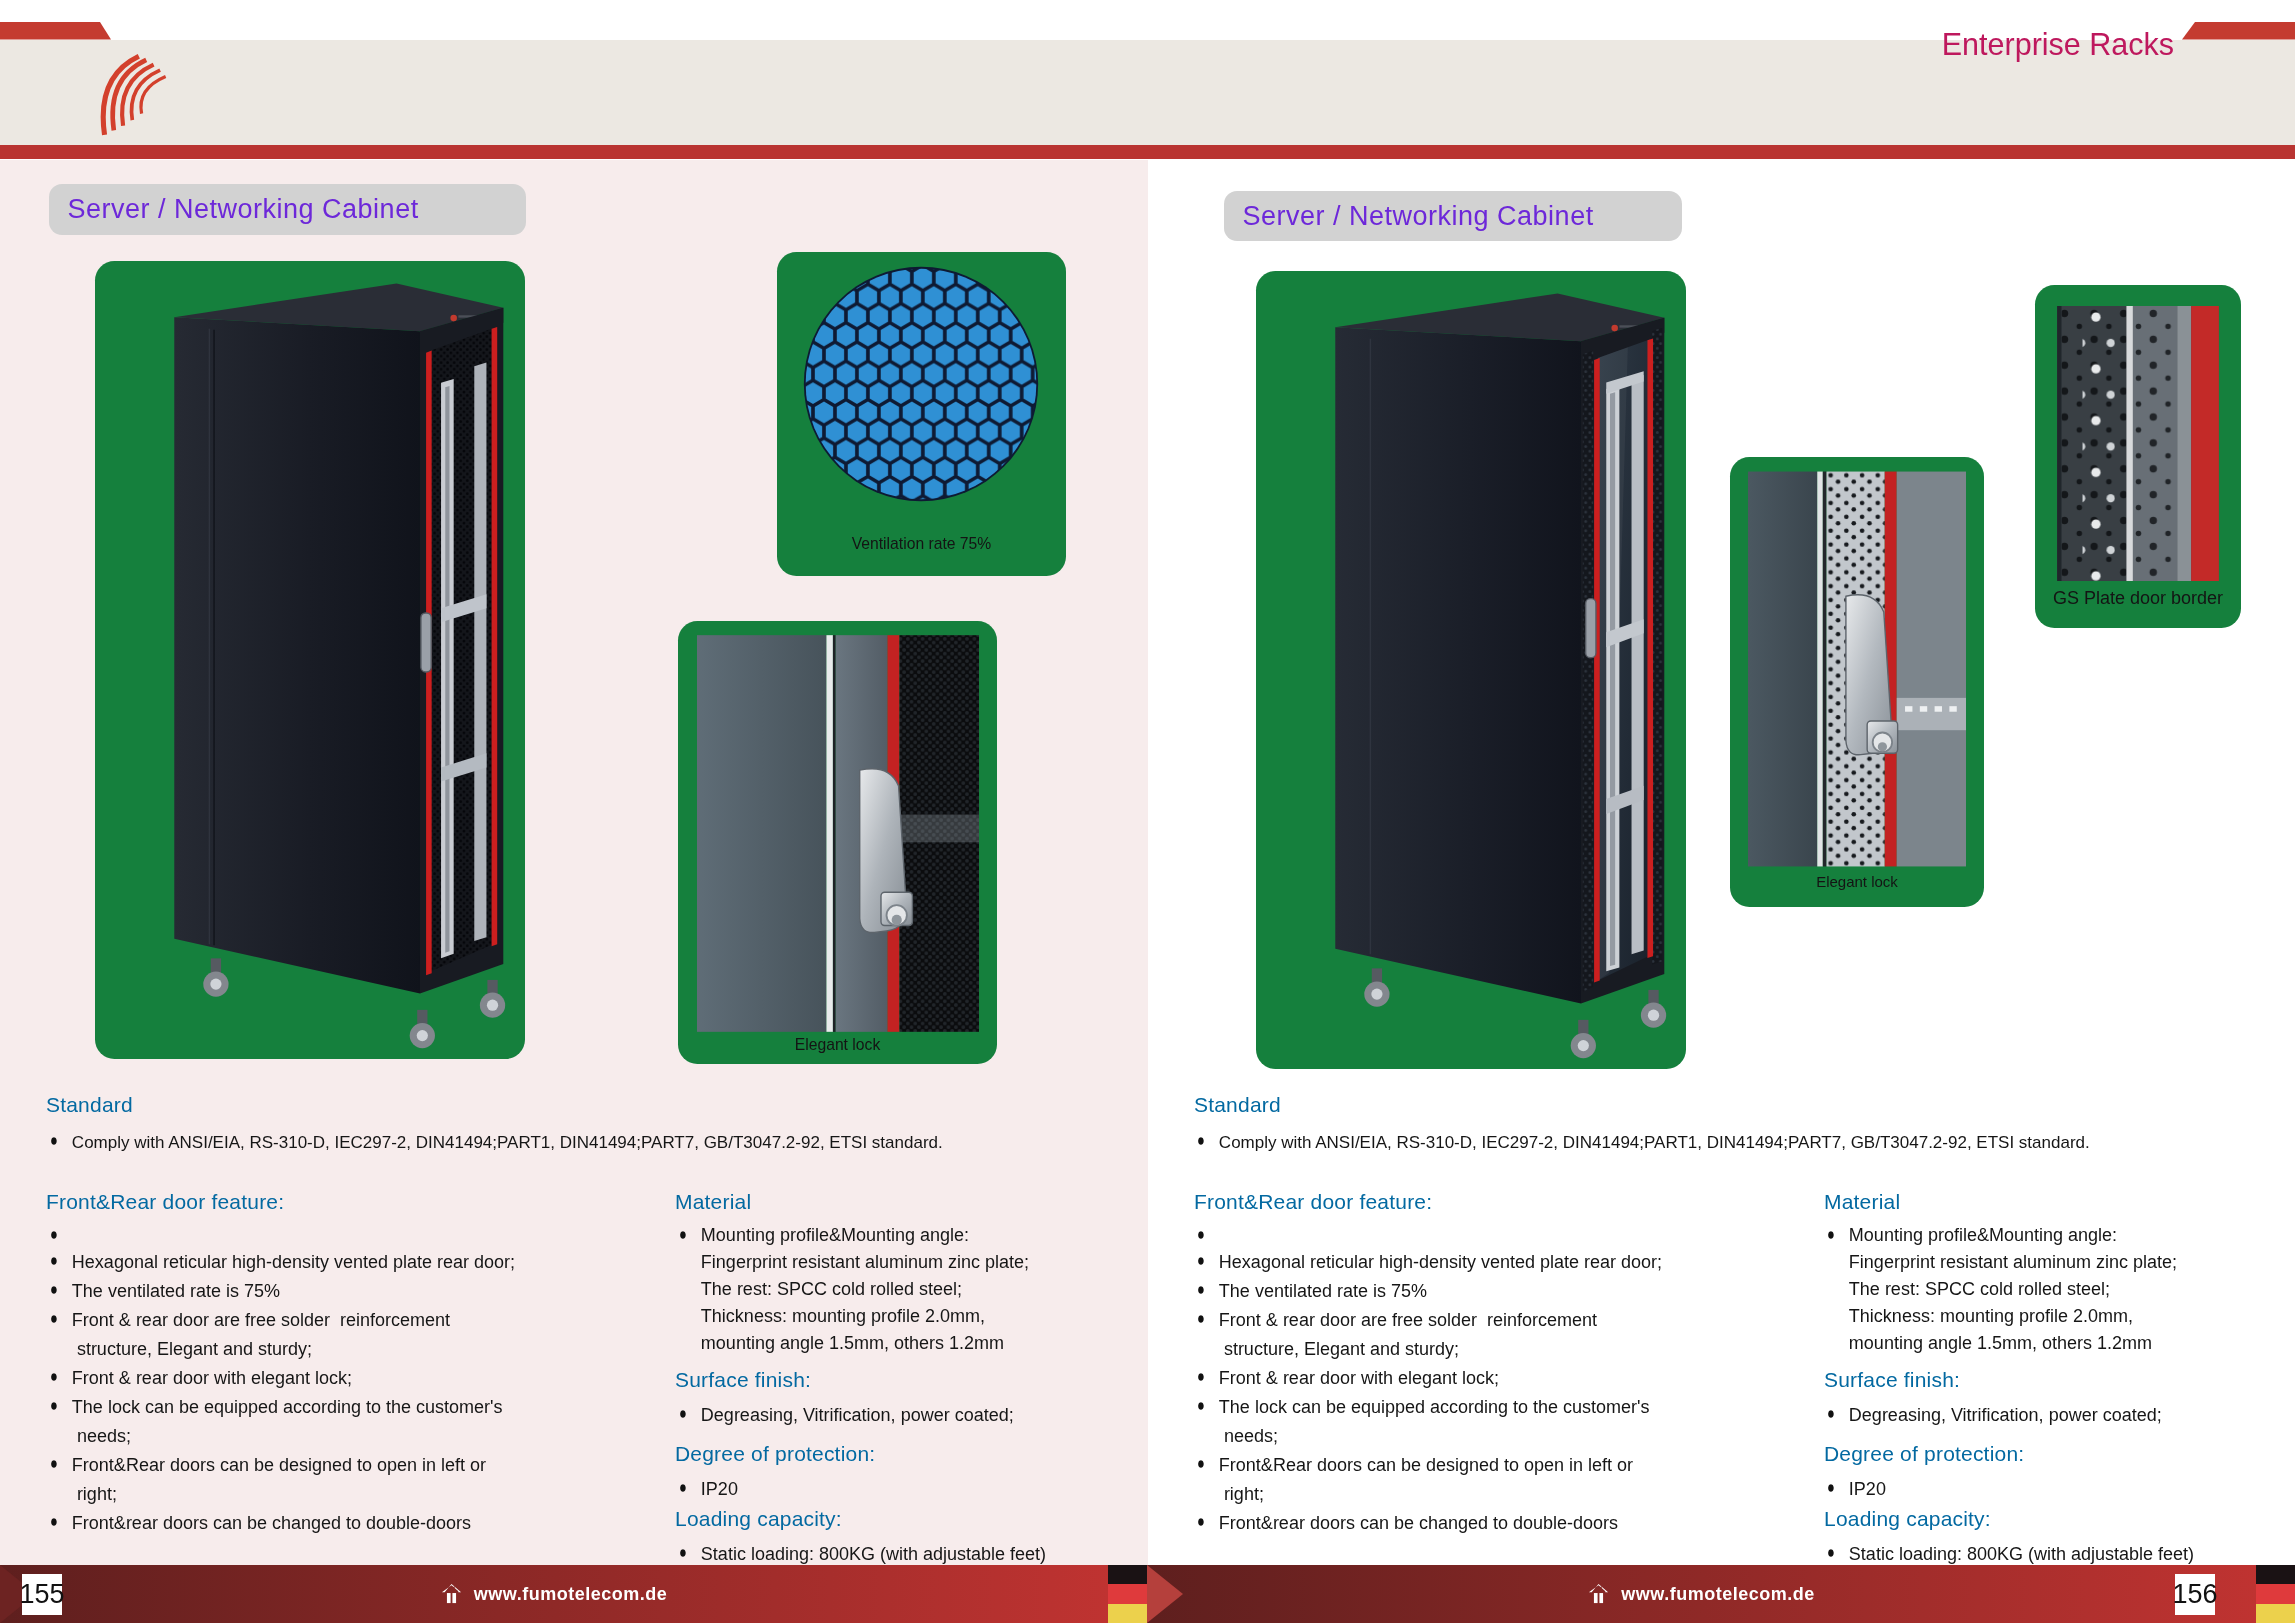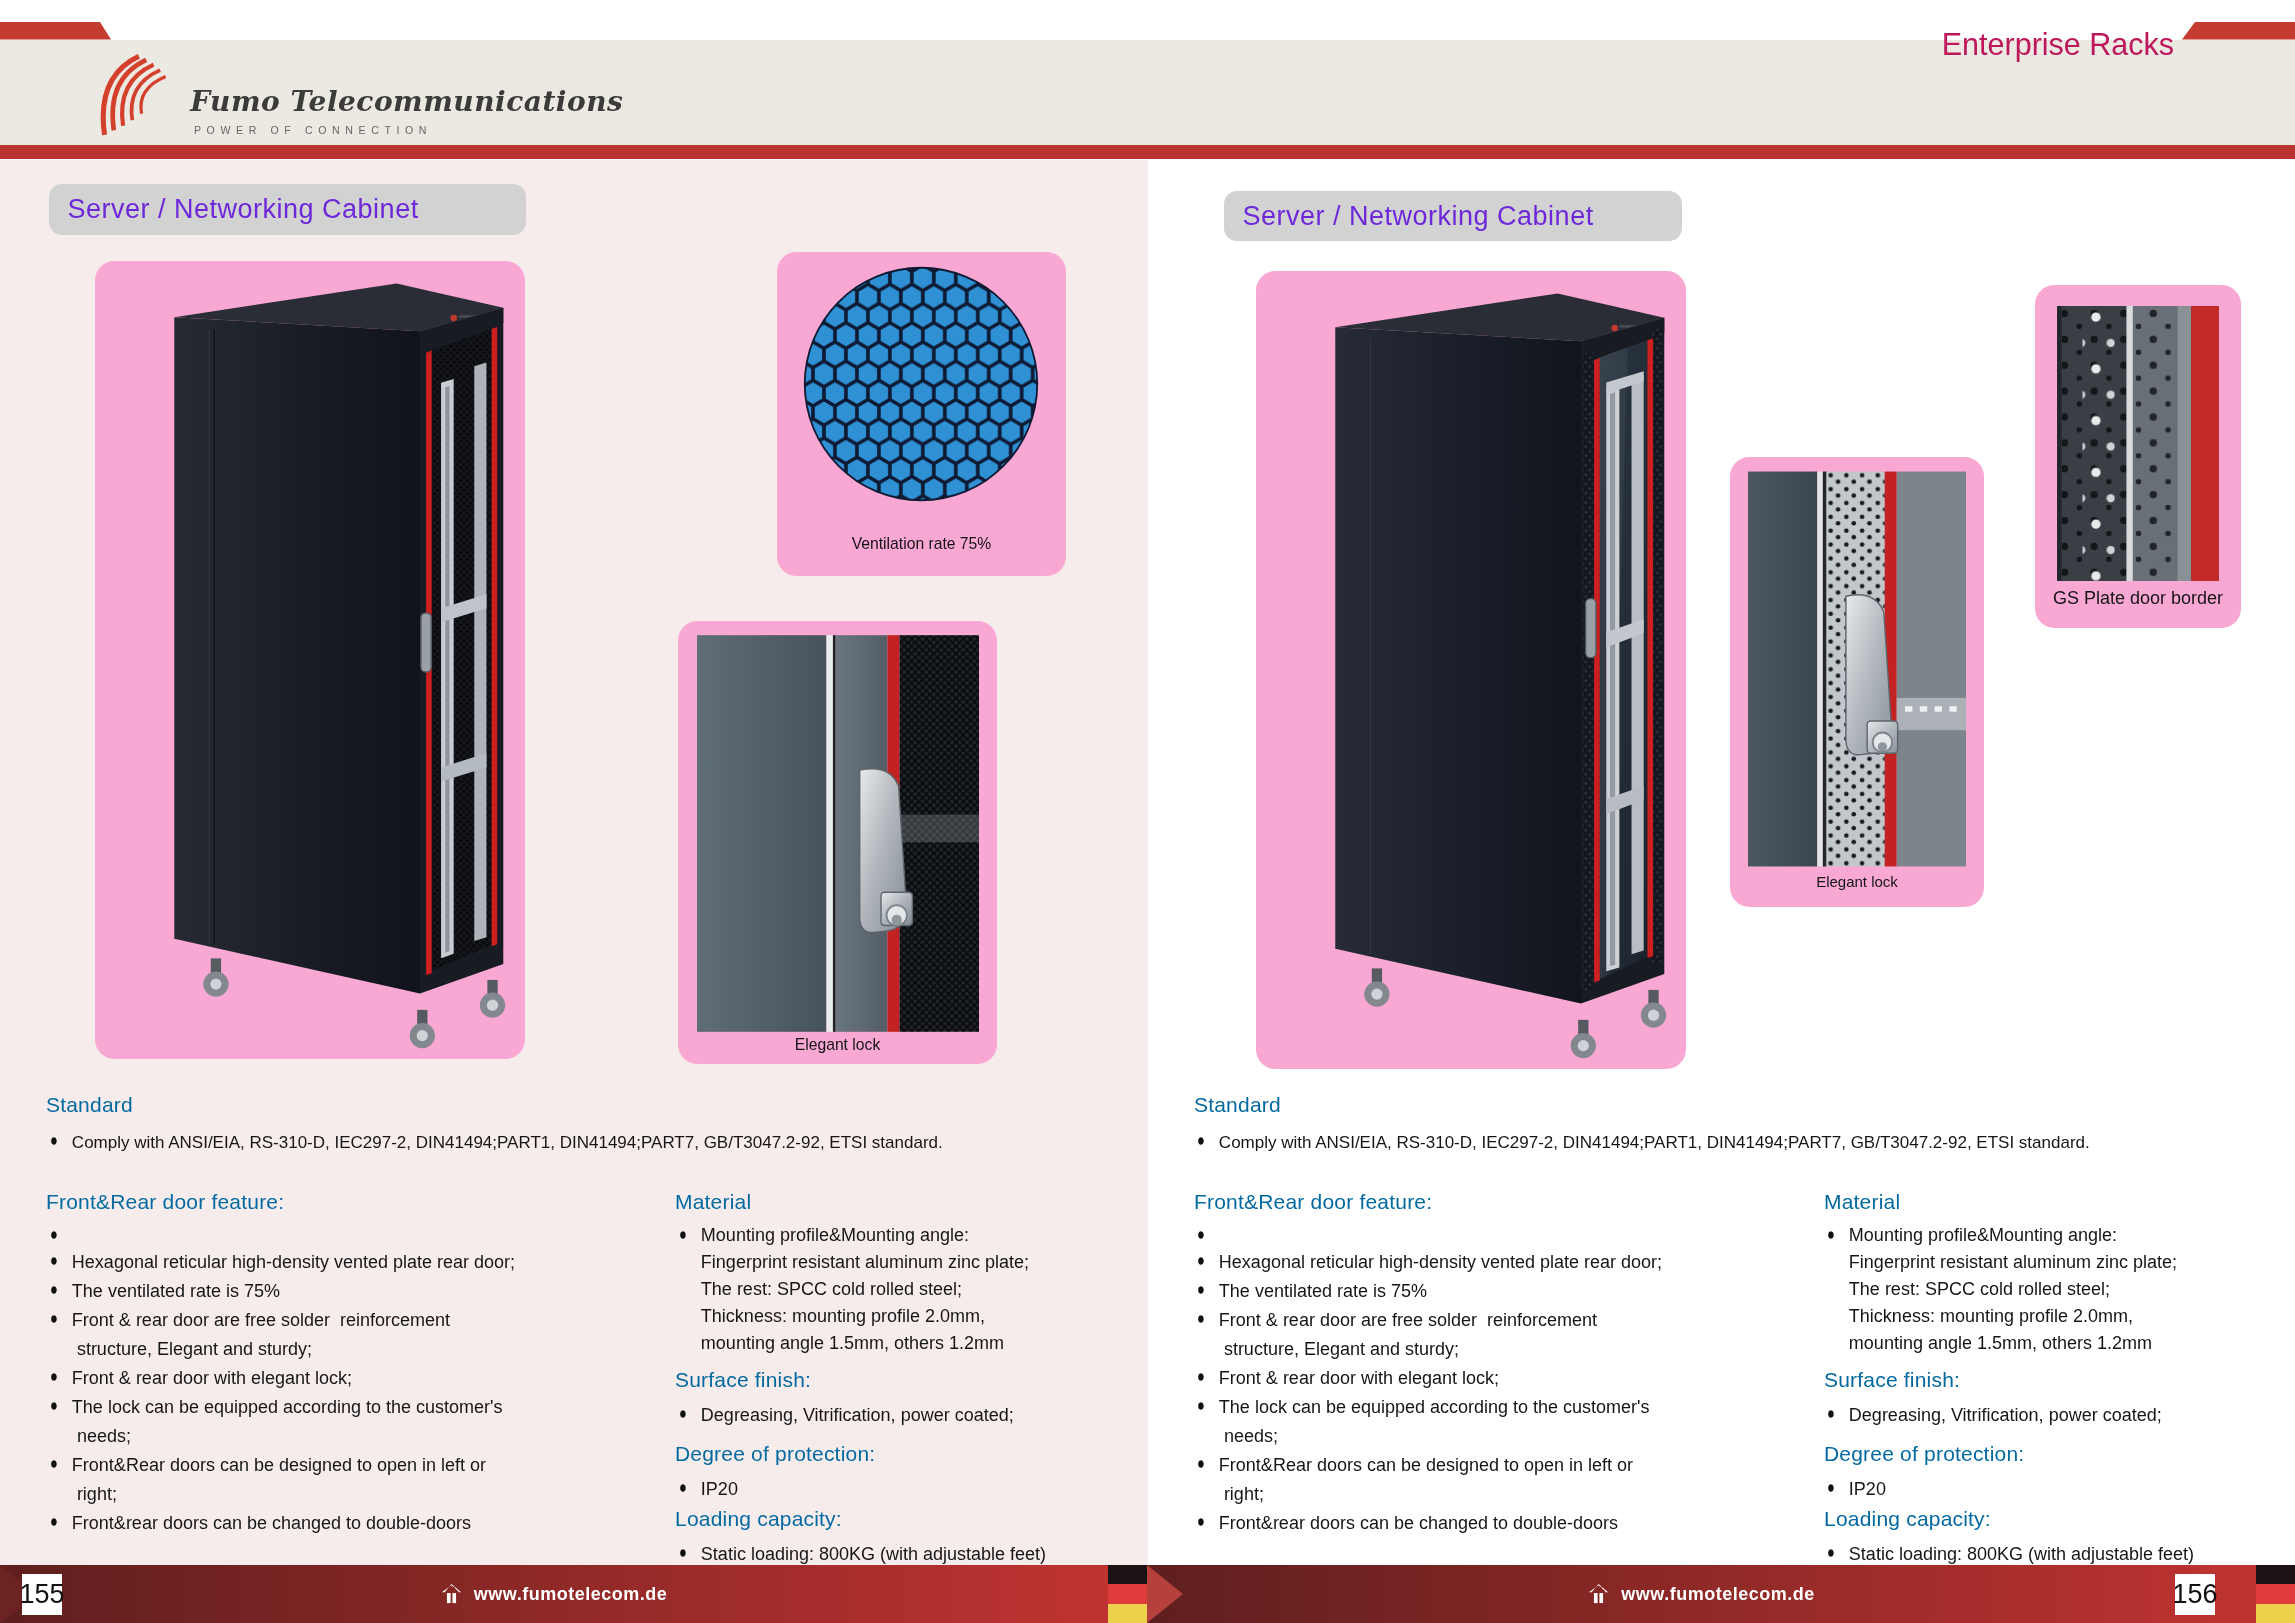--- a/index.html
+++ b/index.html
@@ -23,21 +23,21 @@
   .brand-tagline{font-size:10.6px;color:#666;letter-spacing:5.6px;margin-top:6.5px;margin-left:3.7px;}
   .enterprise-title{position:absolute;right:121px;top:27px;font-size:30.5px;color:#be185d;
     font-weight:500;letter-spacing:0px;}
 
   
   .page-left-bg{position:absolute;left:0;top:160px;width:1148px;height:1405px;background:#f7ecec;}
 
   .chip{position:absolute;background:#d2d2d2;border-radius:13px;display:flex;align-items:center;}
   .chip .chip-label{color:#6d28d9;font-weight:normal;font-size:27px;padding-left:18.5px;letter-spacing:0.5px;}
 
-  .card{position:absolute;background:#f9a8d4;border-radius:19.4px;}
+  .card{position:absolute;background:#15803d;border-radius:19.4px;}
   .caption{position:absolute;width:100%;text-align:center;font-size:15.7px;color:#141414;}
 
   
   .sec-head{position:absolute;color:#0369a1;font-size:21px;font-weight:500;letter-spacing:0.2px;}
   .bullet-row{position:absolute;display:flex;align-items:flex-start;}
   .bullet-dot{font-size:13px;color:#111;margin-right:14px;transform:scaleY(1.35);line-height:26px;flex:0 0 auto;}
   .bullet-text{font-size:18px;color:#161616;line-height:29px;white-space:pre-wrap;}
   .bullet-text.tight{line-height:27px;}
   .bullet-text.small{font-size:17px;}
 
@@ -68,24 +68,20 @@
     <svg width="81" height="93" viewBox="0 0 175 200">
       <g fill="none" stroke="#d3402c">
         <path d="M12,196 Q-6,70 86,26" stroke-width="11"></path>
         <path d="M32,186 Q16,74 102,34" stroke-width="10"></path>
         <path d="M52,176 Q38,80 118,44" stroke-width="9"></path>
         <path d="M72,164 Q60,88 132,56" stroke-width="8"></path>
         <path d="M92,150 Q82,96 144,70" stroke-width="7"></path>
       </g>
     </svg>
   </span>
-  <span class="logo-text">
-    <div class="brand-name">Fumo Telecommunications</div>
-    <div class="brand-tagline">POWER OF CONNECTION</div>
-  </span>
 </div>
 
 <div class="enterprise-title">Enterprise Racks</div>
 
 <div class="page-left-bg"></div>
 
 <div class="chip" style="left:49px;top:184px;width:477px;height:51px;">
   <span class="chip-label">Server / Networking Cabinet</span>
 </div>
 

